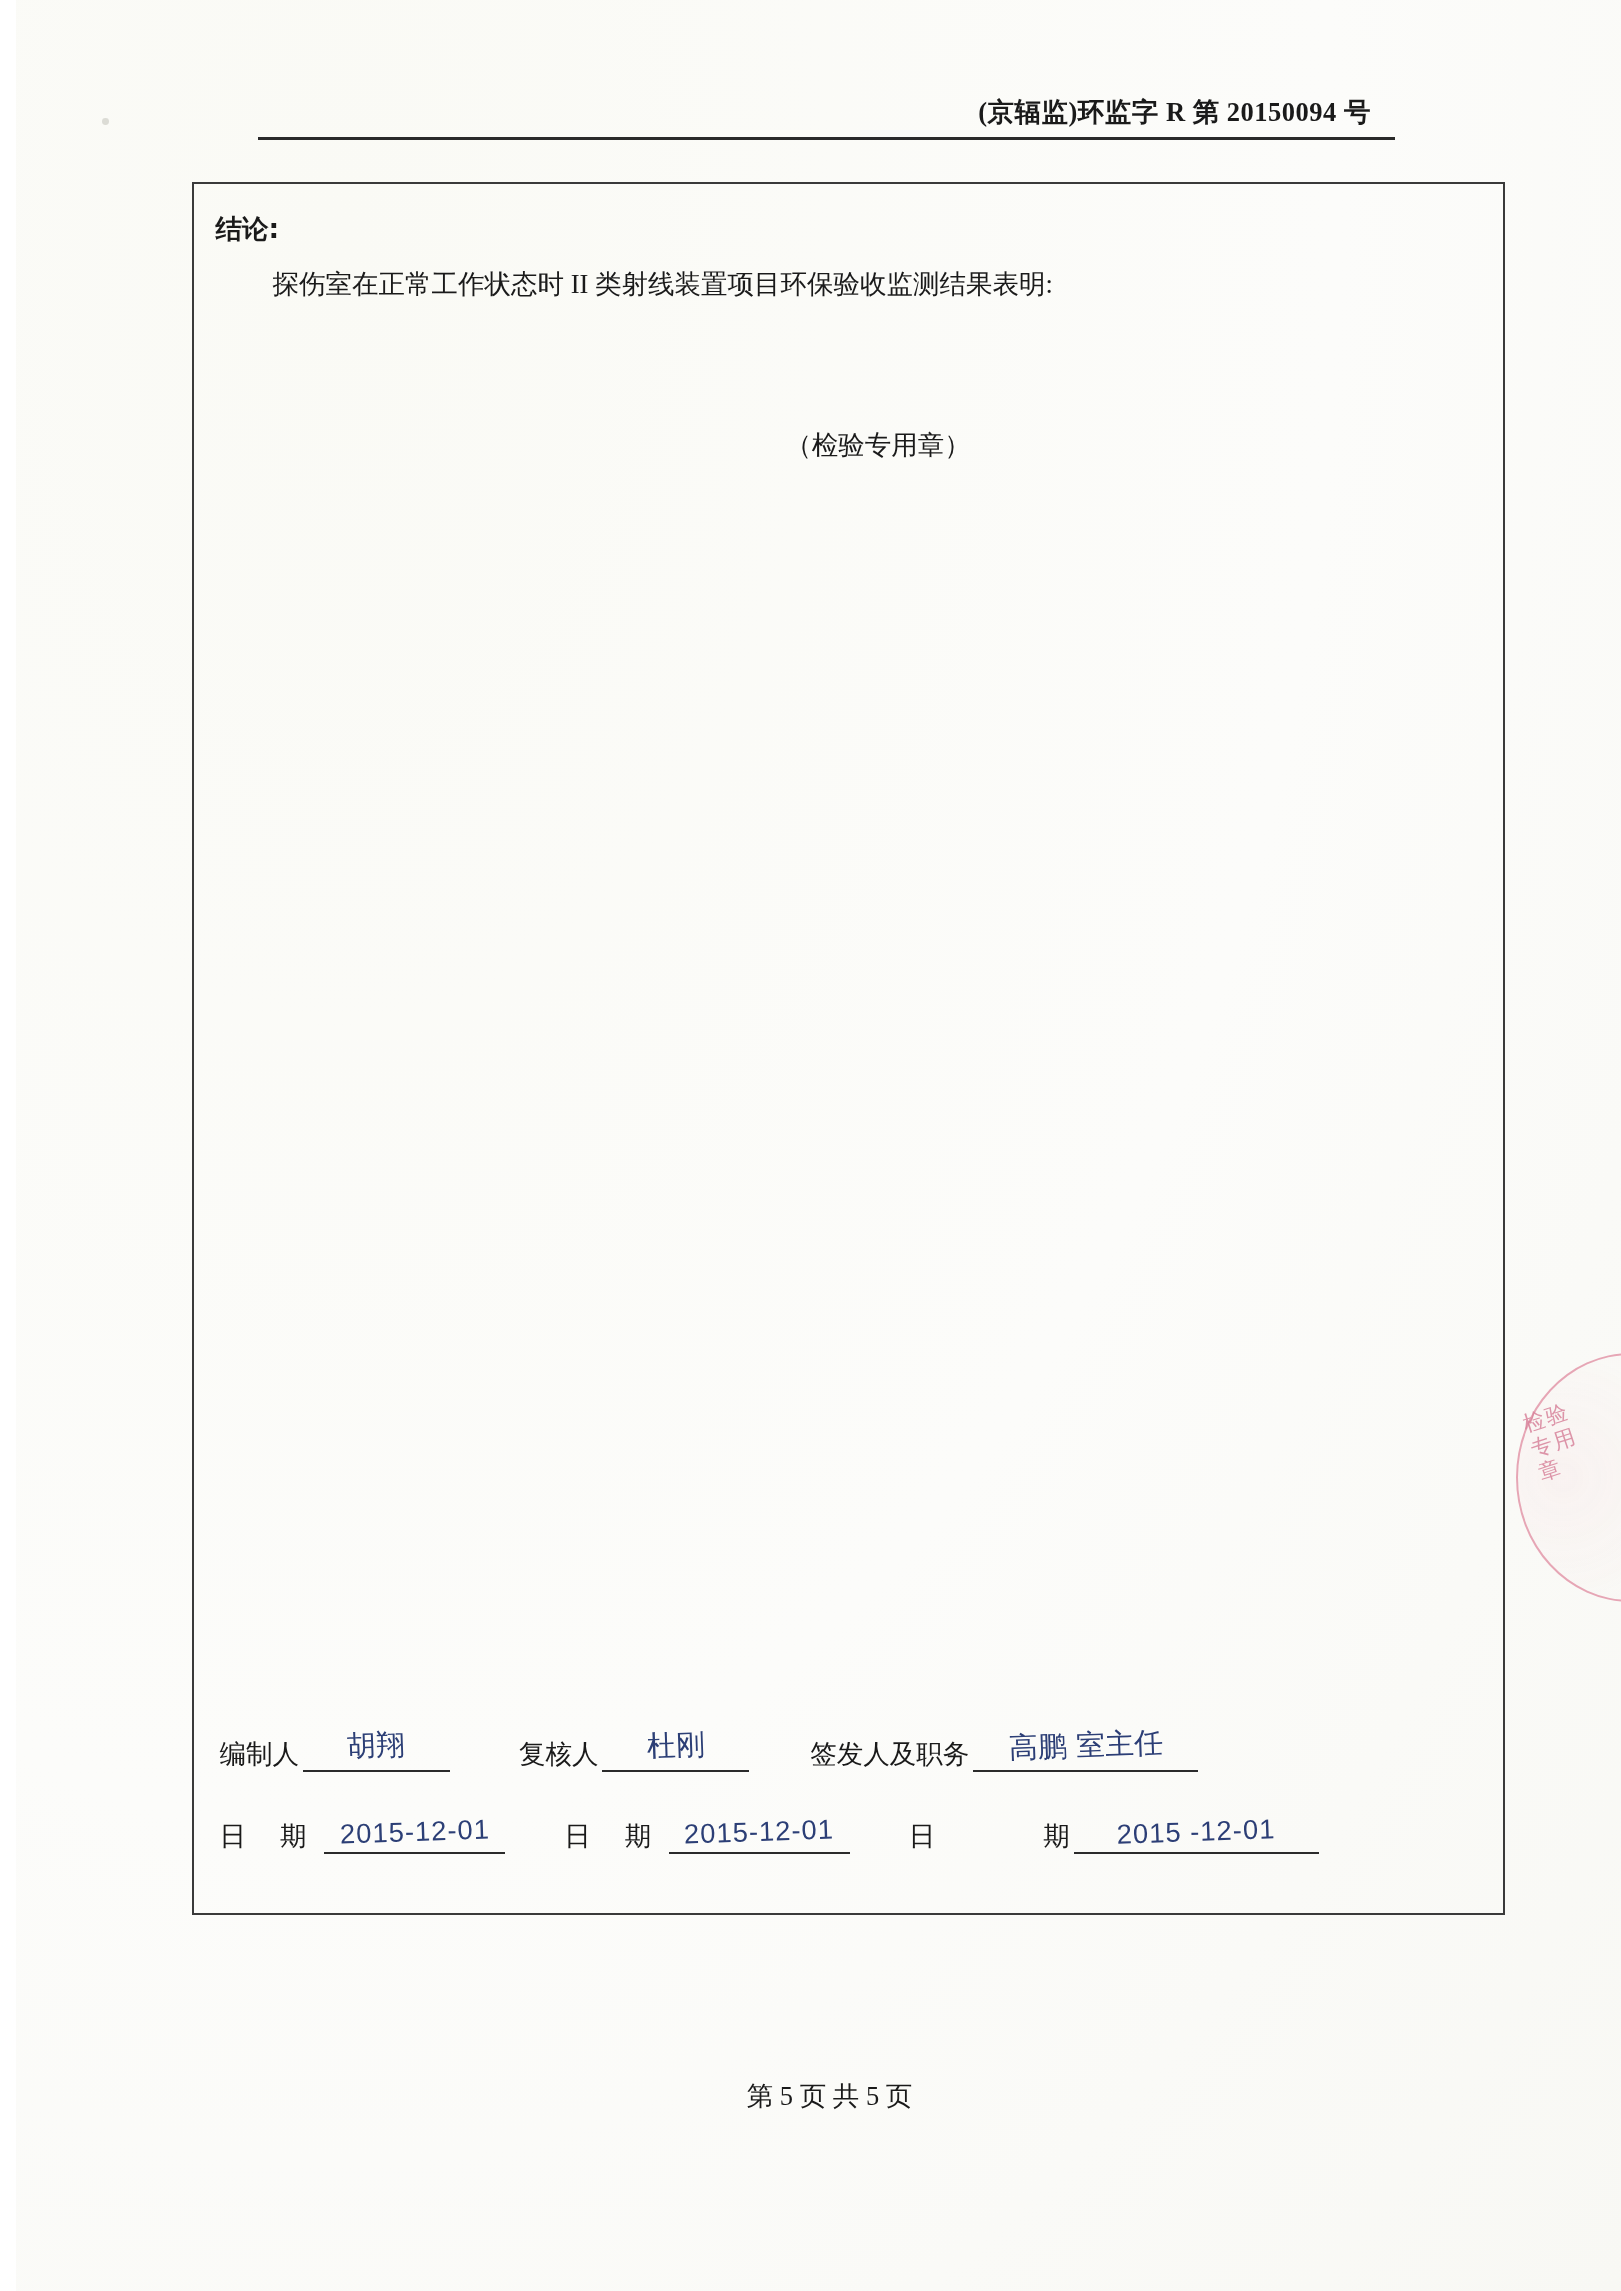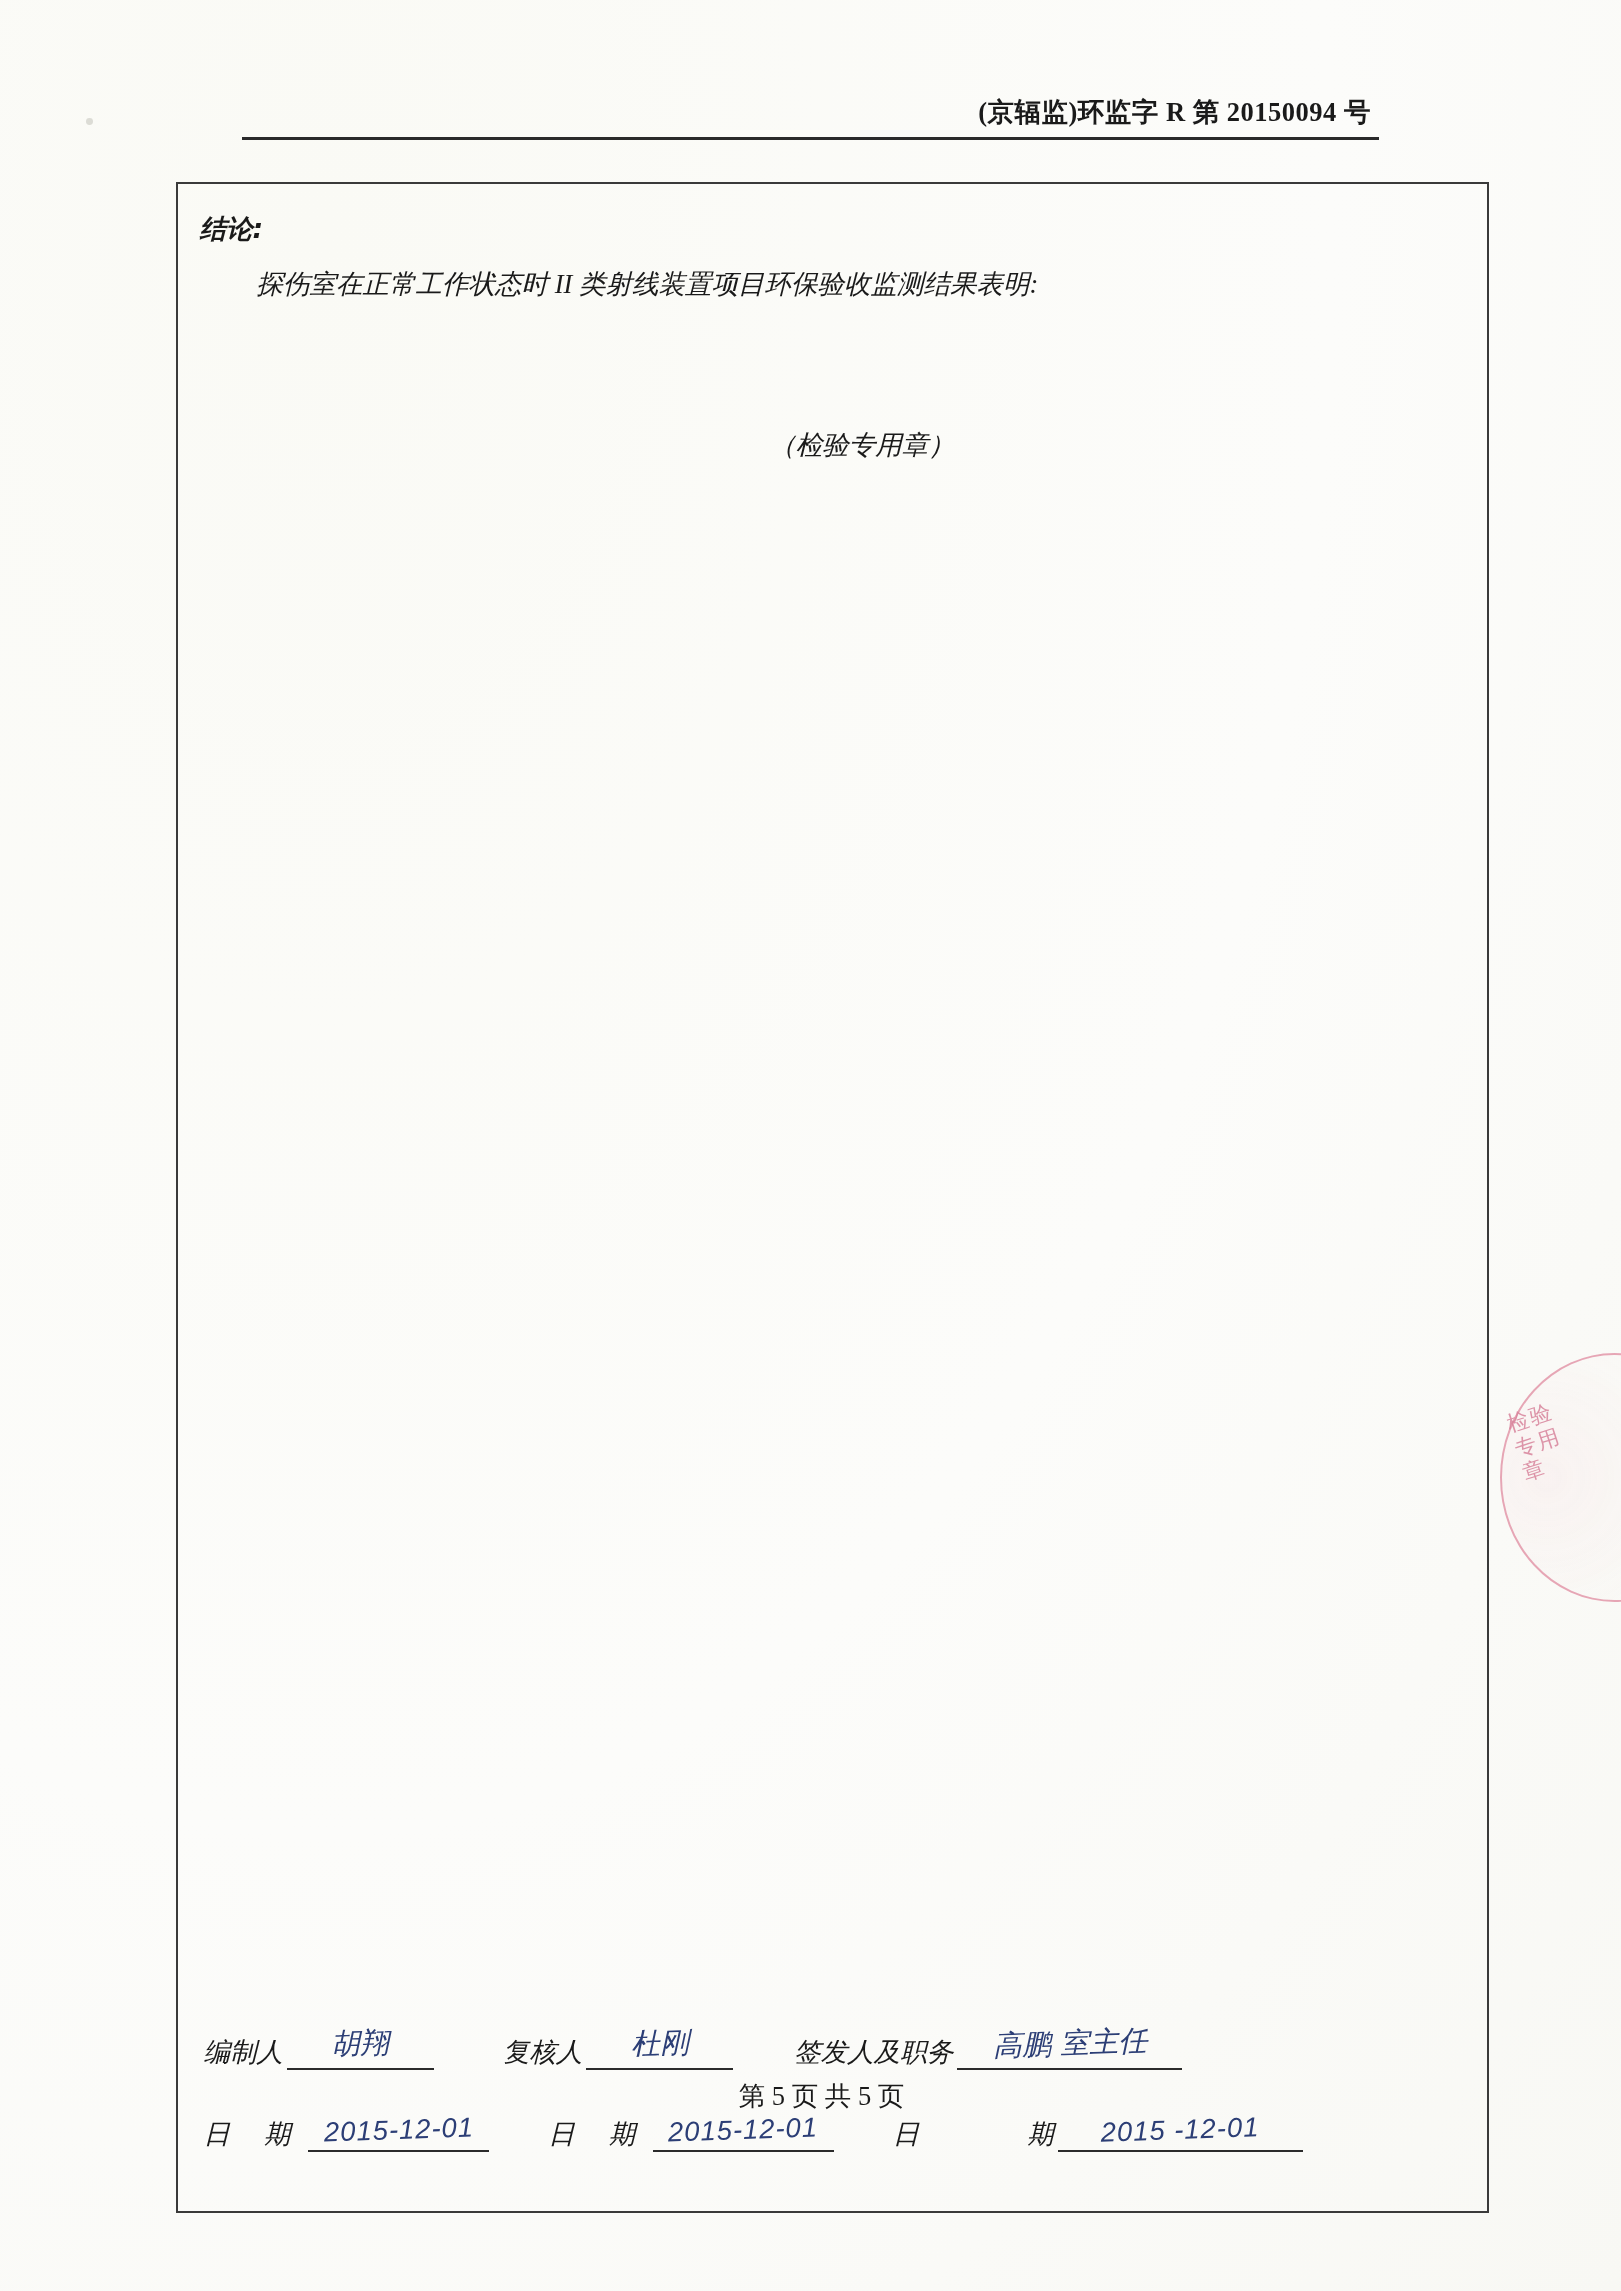--- a/index.html
+++ b/index.html
@@ -12,20 +12,21 @@
     height: 2292px;
     position: relative;
     font-family: "Liberation Serif", serif;
     color: #1a1a1a;
     overflow: hidden;
   }
   .page {
     position: absolute;
     inset: 0;
     background: #fdfdfb;
+    margin-left: 16px;
   }
   
   .paper-tint {
     position: absolute;
     inset: 0;
     background:
       radial-gradient(ellipse at 20% 10%, rgba(250,250,245,1) 0%, rgba(252,252,250,1) 55%, rgba(248,248,244,1) 100%);
   }
 
   
@@ -52,24 +53,23 @@
     height: 2.9px;
     background: #2a2a2a;
   }
 
   
   .content-box {
     position: absolute;
     top: 182px;
     left: 176px;
     width: 1313px;
-    height: 2031px;
+    height: 1733px;
     border: 2px solid #3a3a3a;
     box-sizing: border-box;
-    font-style: italic;
   }
 
   .conclusion-label {
     position: absolute;
     top: 27.4px;
     left: 21.6px;
     font-size: 26.5px;
     font-weight: bold;
     font-family: "DejaVu Sans", sans-serif;
   }

